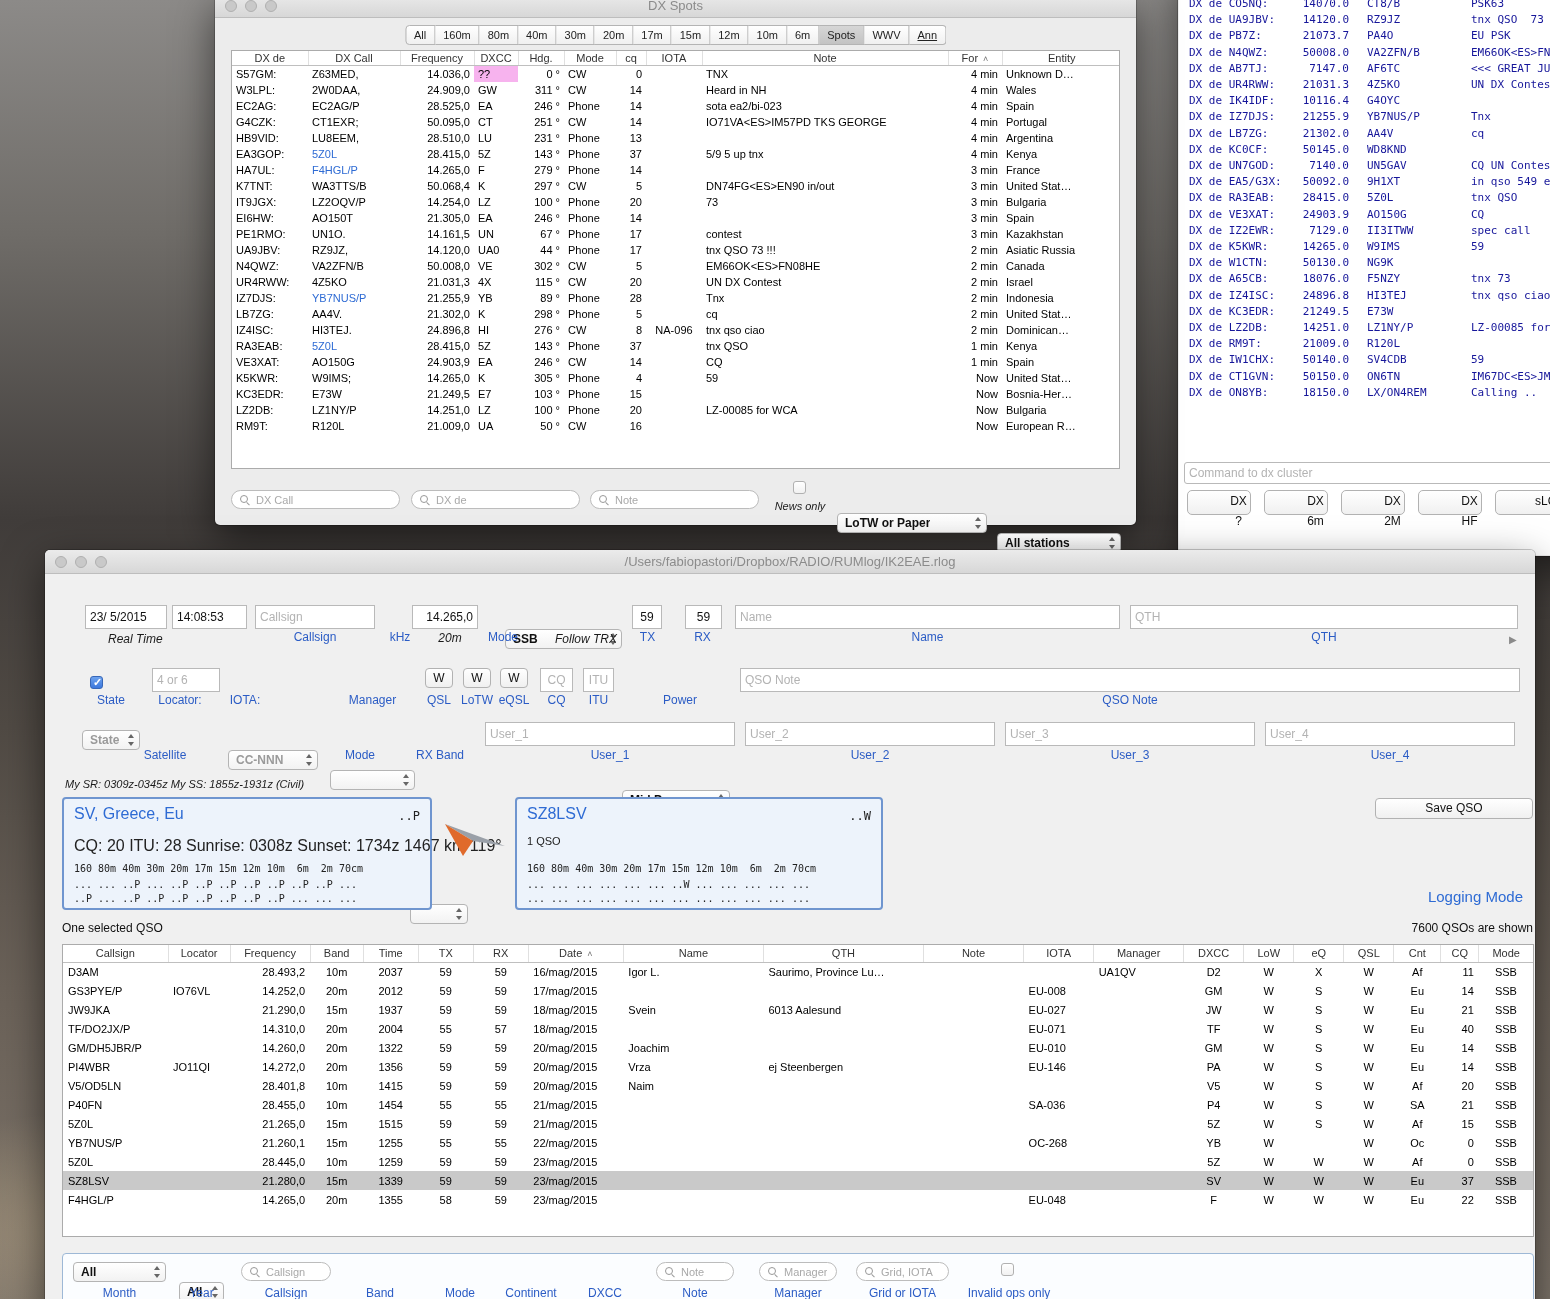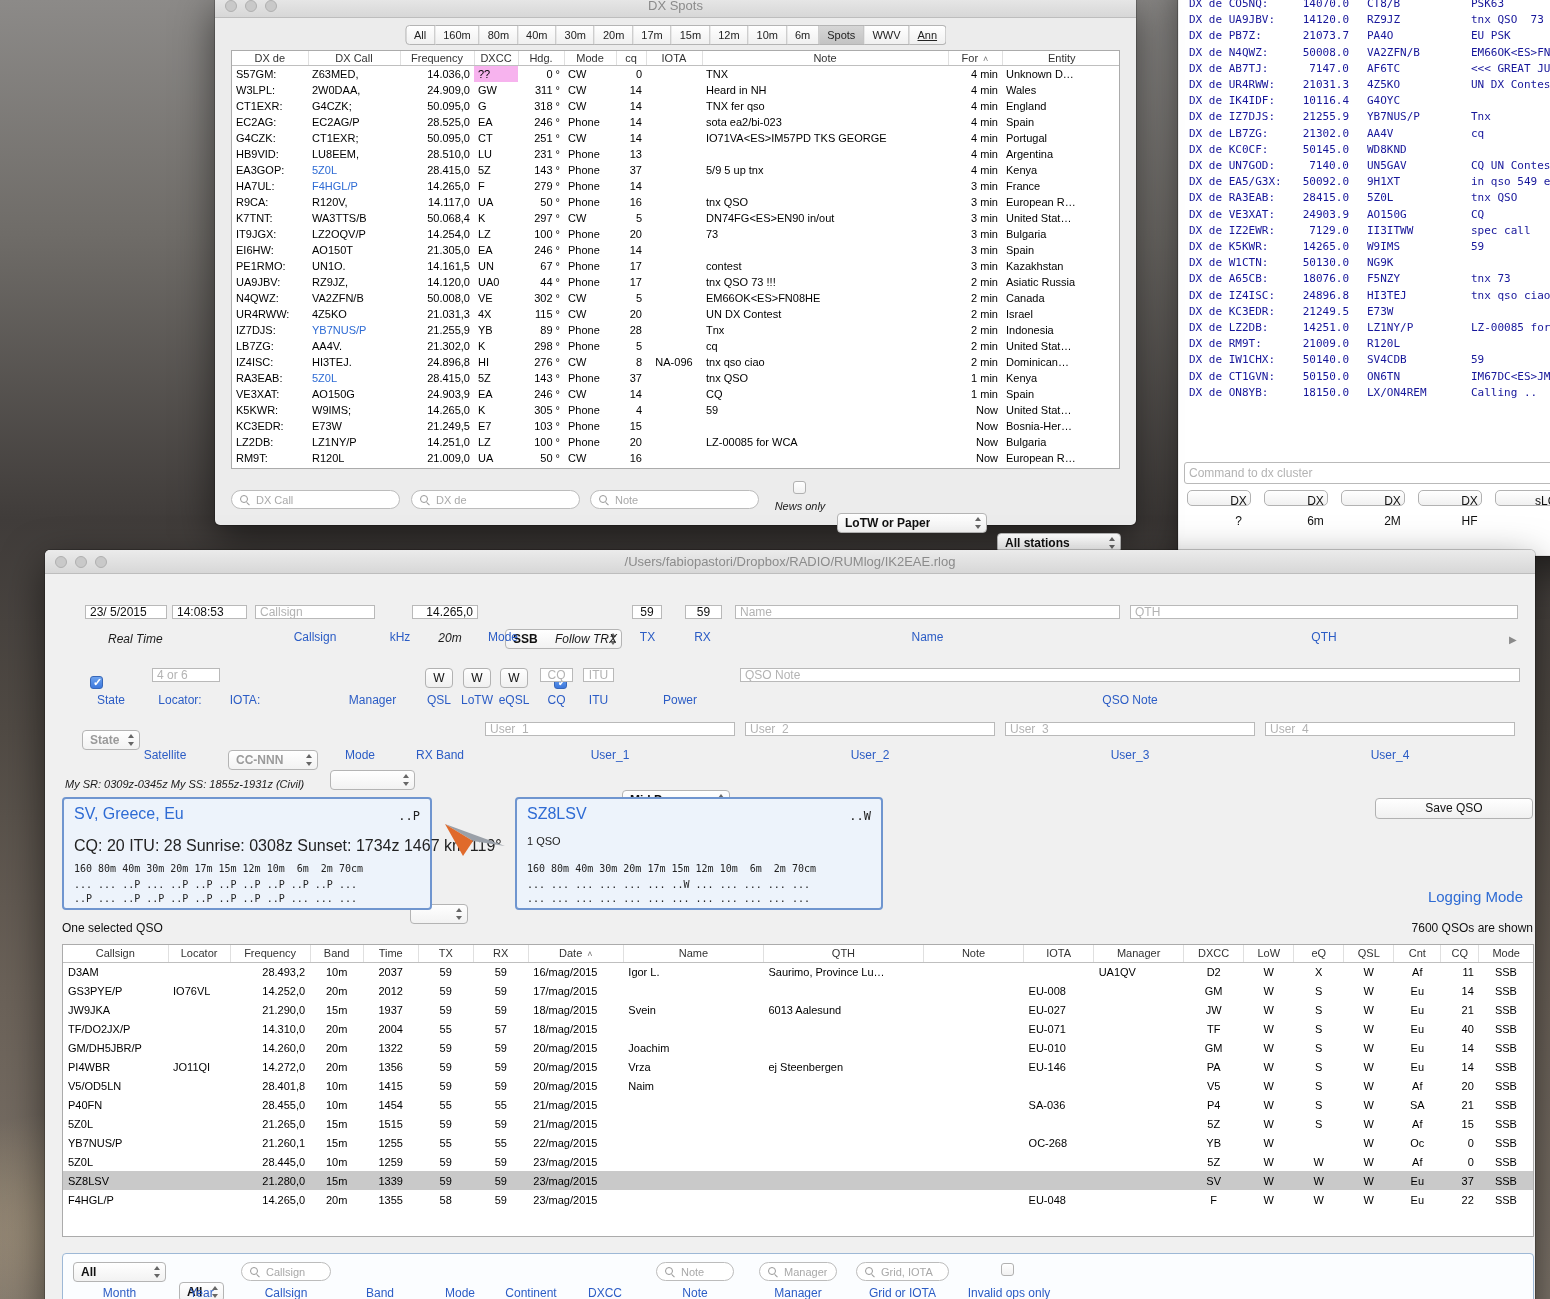--- a/index.html
+++ b/index.html
@@ -47,21 +47,21 @@
   .spots-table td:nth-child(3), .spots-table td:nth-child(5), .spots-table td:nth-child(7),
   .spots-table td:nth-child(10) { text-align:right; }
   .spots-table td:nth-child(8) { text-align:center; }
   .log-table td:nth-child(3), .log-table td:nth-child(19) { text-align:right; }
   .log-table td:nth-child(4), .log-table td:nth-child(5), .log-table td:nth-child(6),
   .log-table td:nth-child(7), .log-table td:nth-child(14), .log-table td:nth-child(15),
   .log-table td:nth-child(16), .log-table td:nth-child(17), .log-table td:nth-child(18),
   .log-table td:nth-child(20) { text-align:center; }
 
   
-  .input { border:1px solid #b9b9b9; background:#fff; font-size:12px; padding:0 4px; height:14px;
+  .input { border:1px solid #b9b9b9; background:#fff; font-size:12px; padding:0 4px; height:24px;
            font-family:inherit; color:#111; }
   .input::placeholder { color:#b3b3b3; }
   .search { border:1px solid #bcbcbc; border-radius:10px; background:#fff; height:19px;
             display:flex; align-items:center; padding:0 8px; gap:6px; }
   .search .ph { color:#a9a9a9; font-size:11px; white-space:nowrap; overflow:hidden; }
   .lens { position:relative; width:10px; height:10px; flex:0 0 auto; }
   .lens::before { content:""; position:absolute; left:0; top:0; width:6px; height:6px;
                   border:1.3px solid #999; border-radius:50%; }
   .lens::after { content:""; position:absolute; left:7px; top:7px; width:4px; height:1.4px;
                  background:#999; transform:rotate(45deg); transform-origin:0 0; }
@@ -84,21 +84,21 @@
   .flabel { color:#2b5cc5; font-size:12px; text-align:center; white-space:nowrap; }
   .lbl-dark { font-size:11px; color:#1a1a1a; white-space:nowrap;font-style:italic; }
 
   
   .cl-line { display:flex; font-family:"DejaVu Sans Mono", monospace; font-size:11px; color:#16169a;
              line-height:16.2px; white-space:pre; }
   .cl-de { width:100px; flex:0 0 auto; }
   .cl-freq { width:60px; flex:0 0 auto; text-align:right; }
   .cl-call { width:86px; flex:0 0 auto; margin-left:18px; }
   .cl-note { margin-left:18px; flex:1; overflow:hidden; }
-  .cl-btn { width:64px; height:16px; line-height:20px; border-radius:5px;padding-left:39px; }
+  .cl-btn { width:64px; height:25px; line-height:20px; border-radius:5px;padding-left:39px; }
 
   
   .panel { border:2px solid #6f95cf; border-radius:4px; background:#edf3fb; }
   .panel-title { color:#2e6bd4; font-size:16px; white-space:nowrap; }
   .panel-code { font-family:"DejaVu Sans Mono", monospace; font-size:12px; color:#222; }
   .panel-info { font-size:16px; color:#222; white-space:nowrap; }
   .panel-bands { font-family:"DejaVu Sans Mono", monospace; font-size:10px; white-space:pre; color:#222; }
   .logging-mode { color:#2e6bd4; font-size:15px; }
   .filter-box { border:1px solid #9db8d6; border-radius:4px; background:#fbfdff; }
 </style>
@@ -185,33 +185,20 @@
               <td>GW</td>
               <td>311 °</td>
               <td>CW</td>
               <td>14</td>
               <td></td>
               <td>Heard in NH</td>
               <td>4 min</td>
               <td>Wales</td>
             </tr>
             <tr>
-              <td>CT1EXR:</td>
-              <td>G4CZK;</td>
-              <td>50.095,0</td>
-              <td>G</td>
-              <td>318 °</td>
-              <td>CW</td>
-              <td>14</td>
-              <td></td>
-              <td>TNX fer qso</td>
-              <td>4 min</td>
-              <td>England</td>
-            </tr>
-            <tr>
               <td>EC2AG:</td>
               <td>EC2AG/P</td>
               <td>28.525,0</td>
               <td>EA</td>
               <td>246 °</td>
               <td>Phone</td>
               <td>14</td>
               <td></td>
               <td>sota ea2/bi-023</td>
               <td>4 min</td>
@@ -261,33 +248,20 @@
               <td class="cell-blue">F4HGL/P</td>
               <td>14.265,0</td>
               <td>F</td>
               <td>279 °</td>
               <td>Phone</td>
               <td>14</td>
               <td></td>
               <td></td>
               <td>3 min</td>
               <td>France</td>
-            </tr>
-            <tr>
-              <td>R9CA:</td>
-              <td>R120V,</td>
-              <td>14.117,0</td>
-              <td>UA</td>
-              <td>50 °</td>
-              <td>Phone</td>
-              <td>16</td>
-              <td></td>
-              <td>tnx QSO</td>
-              <td>3 min</td>
-              <td>European R…</td>
             </tr>
             <tr>
               <td>K7TNT:</td>
               <td>WA3TTS/B</td>
               <td>50.068,4</td>
               <td>K</td>
               <td>297 °</td>
               <td>CW</td>
               <td>5</td>
               <td></td>

